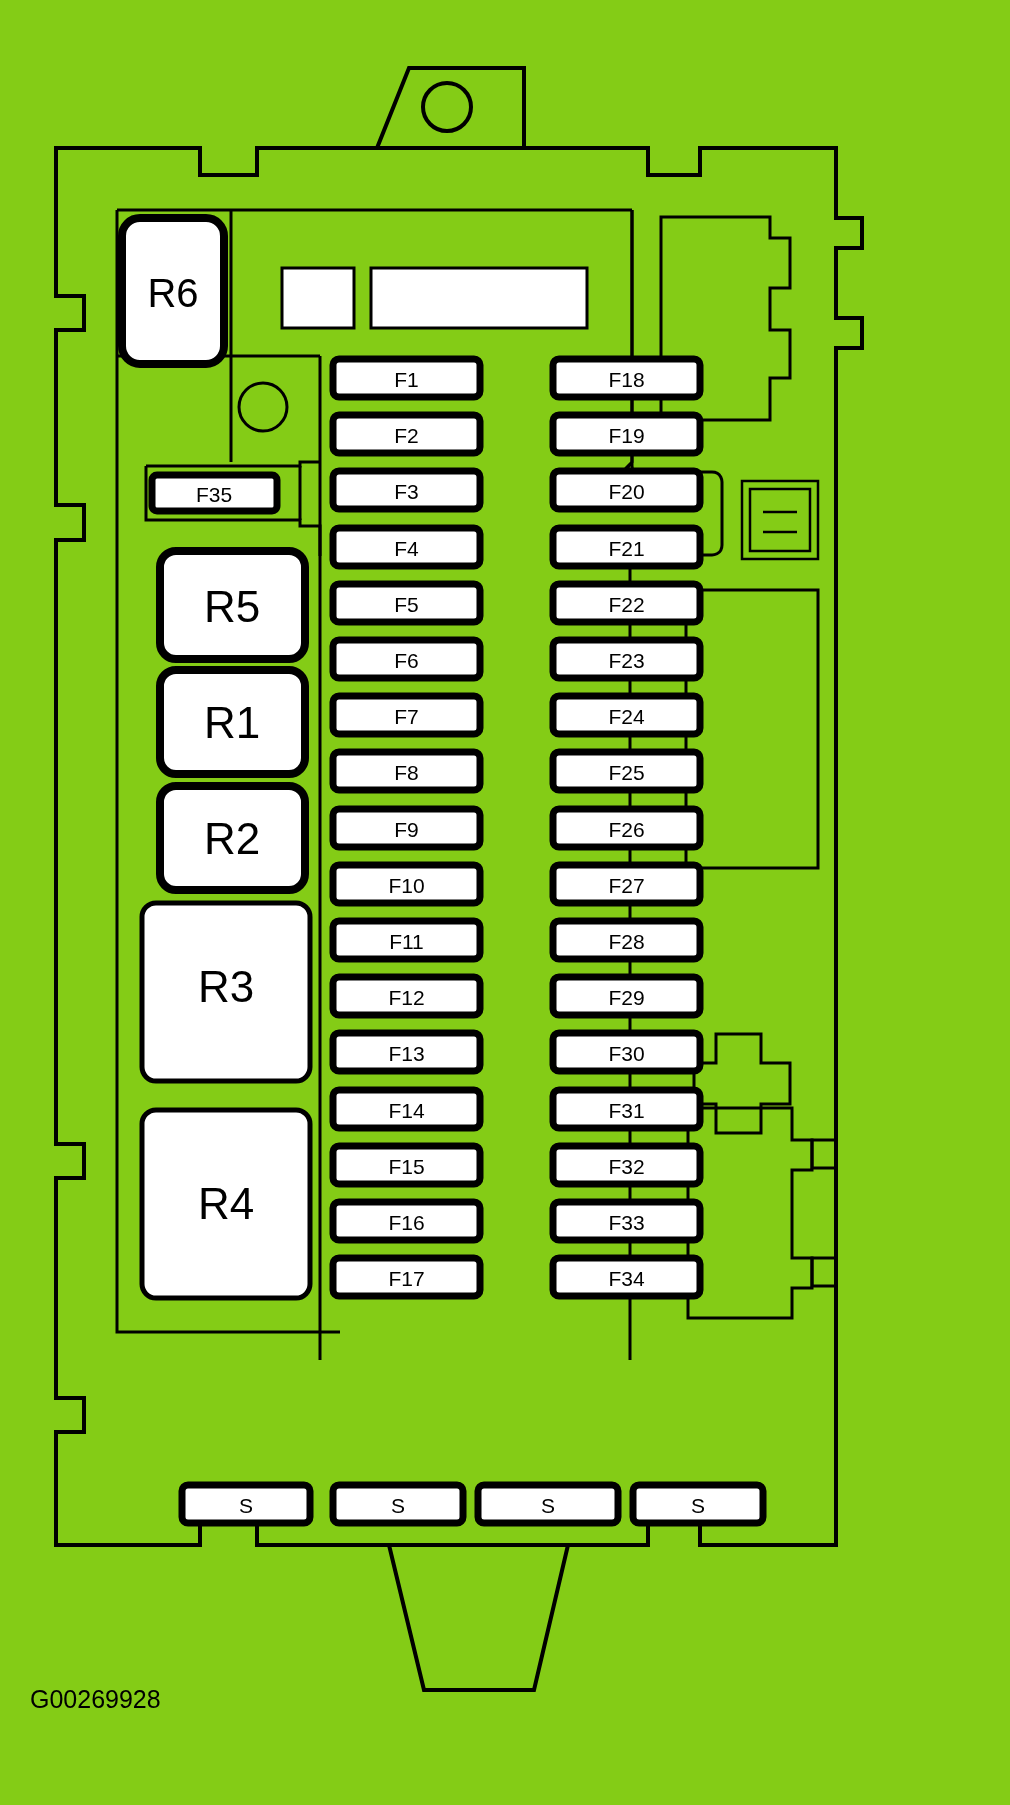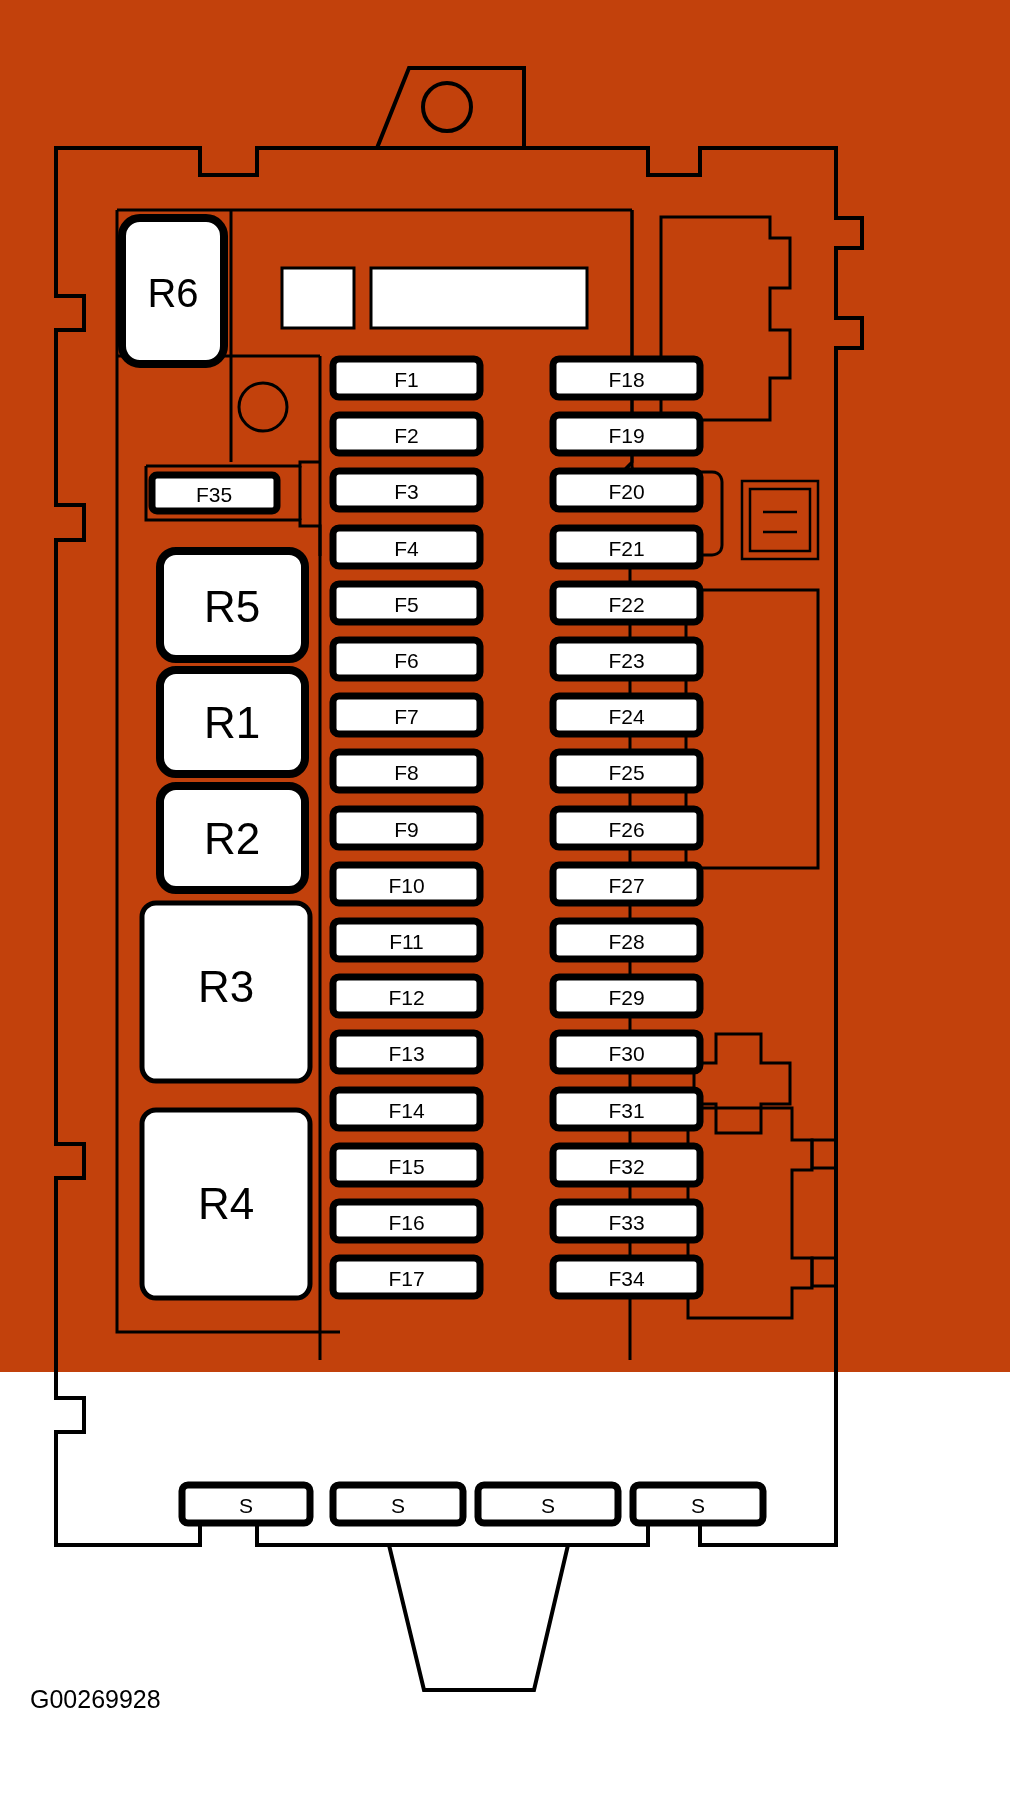--- a/index.html
+++ b/index.html
@@ -1,17 +1,17 @@
 <!DOCTYPE html>
 <html><head>
 <meta charset="utf-8">
 <style>
   html,body{margin:0;padding:0;background:#ffffff;}
   body{width:1010px;height:1805px;font-family:"Liberation Sans",sans-serif;overflow:hidden;}
-  #stage{position:relative;width:1010px;height:1372px;background:#c2410c;}
+  #stage{position:relative;width:1010px;height:1805px;background:#84cc16;}
   svg{display:block;}
   .outline{fill:none;stroke:#000;stroke-width:4;stroke-linejoin:miter;}
   .thin{fill:none;stroke:#000;stroke-width:3;}
   .thinner{fill:none;stroke:#000;stroke-width:2.5;}
   .slot{fill:#fff;stroke:#000;stroke-width:7;}
   .relay{fill:#fff;stroke:#000;stroke-width:8;}
   .relaybig{fill:#fff;stroke:#000;stroke-width:5;}
   .plain{fill:#fff;stroke:#000;stroke-width:3;}
   .lbl{font-family:"Liberation Sans",sans-serif;text-anchor:middle;dominant-baseline:central;fill:#000;}
   .lbl-fuse{font-size:21px;}

